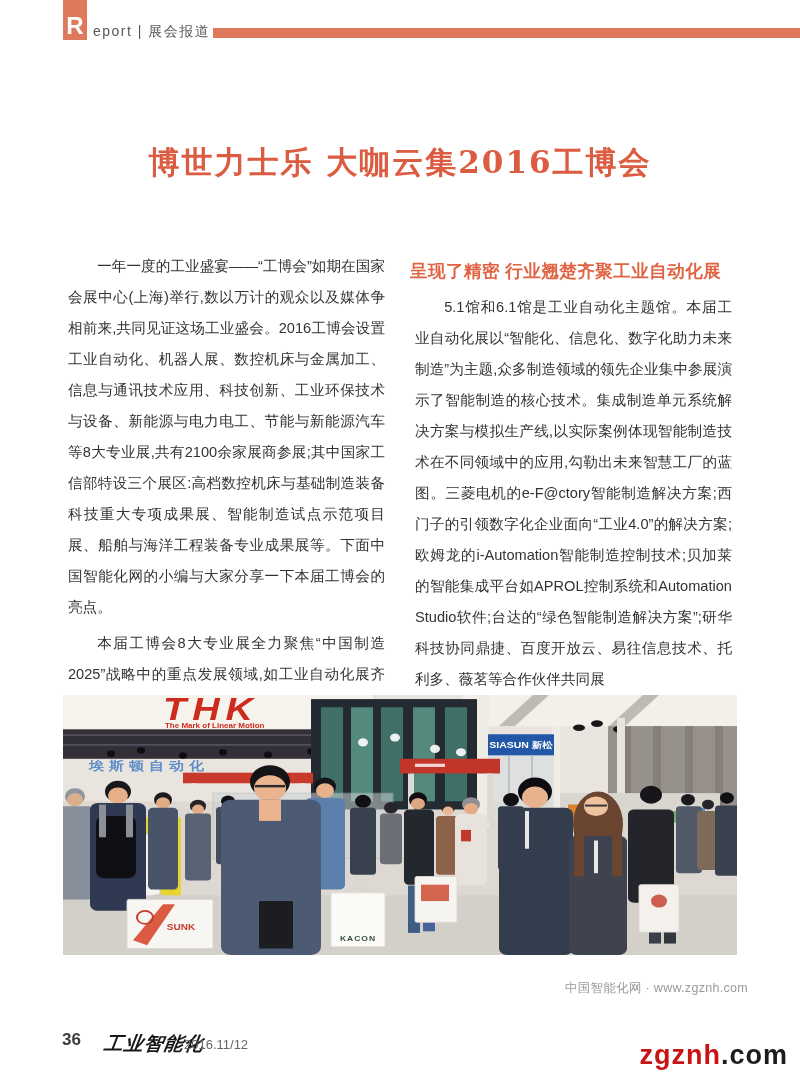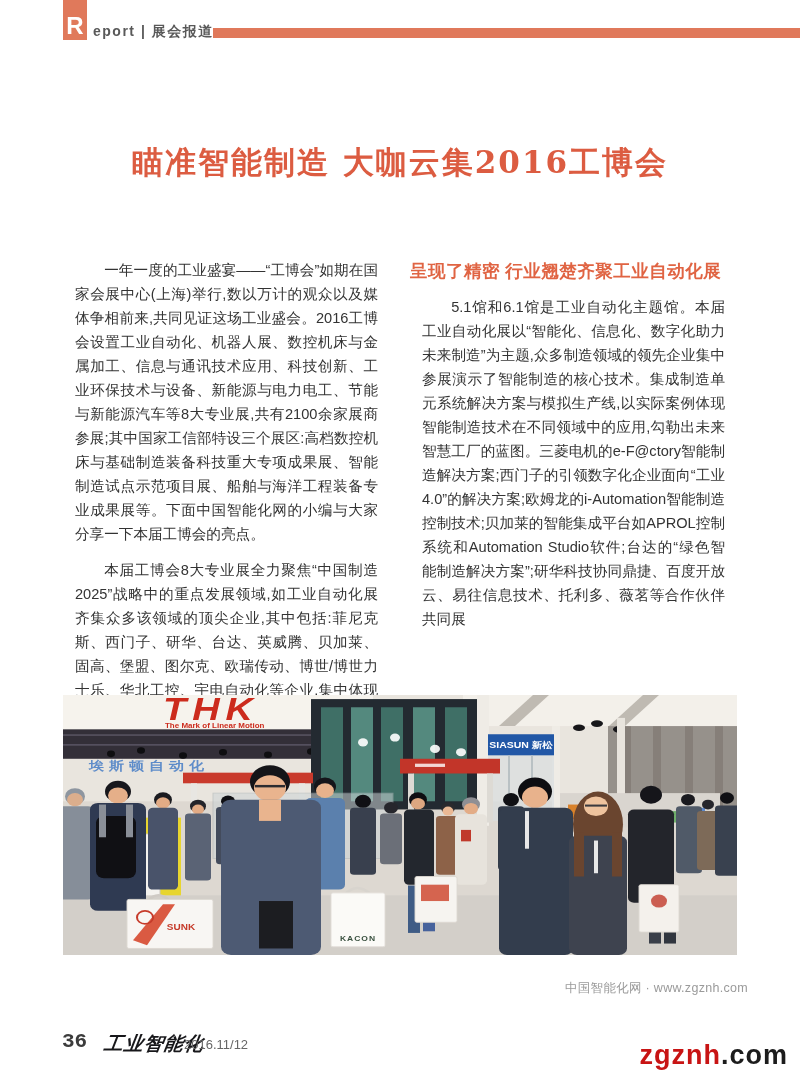--- a/index.html
+++ b/index.html
@@ -2,58 +2,58 @@
 <html><head>
 <meta charset="utf-8">
 <style>
   html,body{margin:0;padding:0;background:#fff;}
   .page{position:relative;width:800px;height:1085px;background:#ffffff;overflow:hidden;
         font-family:"Liberation Sans",sans-serif;}
   
   .r-strip{position:absolute;left:63px;top:0;width:24px;height:40px;background:#e0795b;
            color:#fff;display:flex;align-items:flex-end;justify-content:center;
            font-weight:bold;font-size:24px;line-height:1;padding-bottom:2px;box-sizing:border-box;}
-  .header-label{position:absolute;left:93px;top:23px;font-size:14px;color:#595959;letter-spacing:1.5px;font-weight:bold;}
+  .header-label{position:absolute;left:93px;top:23px;font-size:14px;color:#595959;letter-spacing:1.5px;}
   .header-bar{position:absolute;left:213px;top:28px;width:587px;height:10px;background:#e0795b;}
   
   .title{position:absolute;left:0;right:0;top:142px;margin:0;text-align:center;
          font-family:"DejaVu Serif",serif;font-weight:bold;font-size:31px;color:#dc5c41;letter-spacing:2px;}
   
   .columns{position:absolute;left:63px;top:246px;width:674px;display:flex;gap:20px;}
   .col{width:327px;}
-  .col p{margin:12px;font-size:14.6px;line-height:24px;text-align:justify;color:#333;}
+  .col p{margin:5px;font-size:14.6px;line-height:31px;text-align:justify;color:#333;}
   .col p.indent{text-indent:2em;}
   .col h2{font-size:17.5px;font-weight:bold;color:#e06443;margin:13px 0 9px;letter-spacing:0.5px;}
   
   .photo{position:absolute;left:63px;top:695px;width:674px;height:260px;overflow:hidden;}
   .photo svg{display:block;width:100%;height:100%;}
   .photo text{font-family:"Liberation Sans",sans-serif;}
   
-  .page-number{position:absolute;left:62px;top:1030px;font-size:21px;font-weight:bold;color:#3c3c3c;font-family:Liberation Mono, monospace;}
+  .page-number{position:absolute;left:62px;top:1030px;font-size:17px;font-weight:bold;color:#3c3c3c;}
   .magazine-logo{position:absolute;left:104px;top:1031px;font-family:"DejaVu Serif",serif;
                  font-style:italic;font-weight:bold;font-size:19px;color:#17171a;
                  transform:skewX(-8deg);letter-spacing:1px;}
   .issue{position:absolute;left:184px;top:1037px;font-size:13px;color:#666;}
   .site{position:absolute;left:565px;top:980px;font-size:12.5px;color:#9a9a9a;letter-spacing:0.3px;}
   .watermark{position:absolute;right:12px;top:1040px;font-size:27px;font-weight:bold;letter-spacing:1px;margin-left:8px;}
   .watermark .name{color:#c81414;}
   .watermark .tld{color:#1c1c1c;}
 </style>
 </head>
 <body>
 
 <div class="page">
 
   <div class="r-strip">
     <span>R</span>
   </div>
   <span class="header-label">eport | 展会报道</span>
   <div class="header-bar"></div>
 
-  <h1 class="title">瞄准智能制造 大咖云集2016工博会</h1>
+  <h1 class="title">博世力士乐 大咖云集2016工博会</h1>
 
   <div class="columns">
     <div class="col">
       <p class="indent">一年一度的工业盛宴——“工博会”如期在国家会展中心(上海)举行,数以万计的观众以及媒体争相前来,共同见证这场工业盛会。2016工博会设置工业自动化、机器人展、数控机床与金属加工、信息与通讯技术应用、科技创新、工业环保技术与设备、新能源与电力电工、节能与新能源汽车等8大专业展,共有2100余家展商参展;其中国家工信部特设三个展区:高档数控机床与基础制造装备科技重大专项成果展、智能制造试点示范项目展、船舶与海洋工程装备专业成果展等。下面中国智能化网的小编与大家分享一下本届工博会的亮点。</p>
       <p class="indent">本届工博会8大专业展全力聚焦“中国制造2025”战略中的重点发展领域,如工业自动化展齐集众多该领域的顶尖企业,其中包括:菲尼克斯、西门子、研华、台达、英威腾、贝加莱、固高、堡盟、图尔克、欧瑞传动、博世/博世力士乐、华北工控、宇电自动化等企业,集中体现智能制造的核心技术;数控机床与金属加工展,呈现了精密、高效、柔性的数控机床与基础制造装备及集成制造系统;信息与通信技术应用展则聚焦“互联网+智能制造”。智能制造并不只</p>
     </div>
     <div class="col">
       <h2>呈现了精密 行业翘楚齐聚工业自动化展</h2>
       <p class="indent">5.1馆和6.1馆是工业自动化主题馆。本届工业自动化展以“智能化、信息化、数字化助力未来制造”为主题,众多制造领域的领先企业集中参展演示了智能制造的核心技术。集成制造单元系统解决方案与模拟生产线,以实际案例体现智能制造技术在不同领域中的应用,勾勒出未来智慧工厂的蓝图。三菱电机的e-F@ctory智能制造解决方案;西门子的引领数字化企业面向“工业4.0”的解决方案;欧姆龙的i-Automation智能制造控制技术;贝加莱的智能集成平台如APROL控制系统和Automation Studio软件;台达的“绿色智能制造解决方案”;研华科技协同鼎捷、百度开放云、易往信息技术、托利多、薇茗等合作伙伴共同展</p>
     </div>

